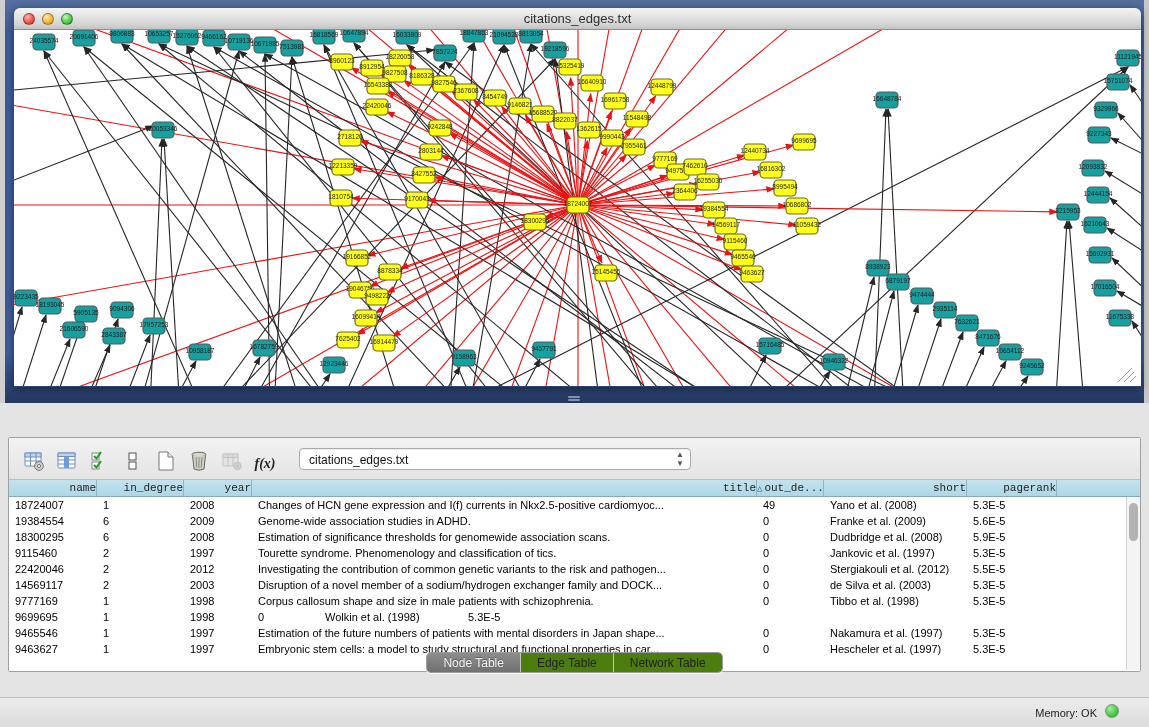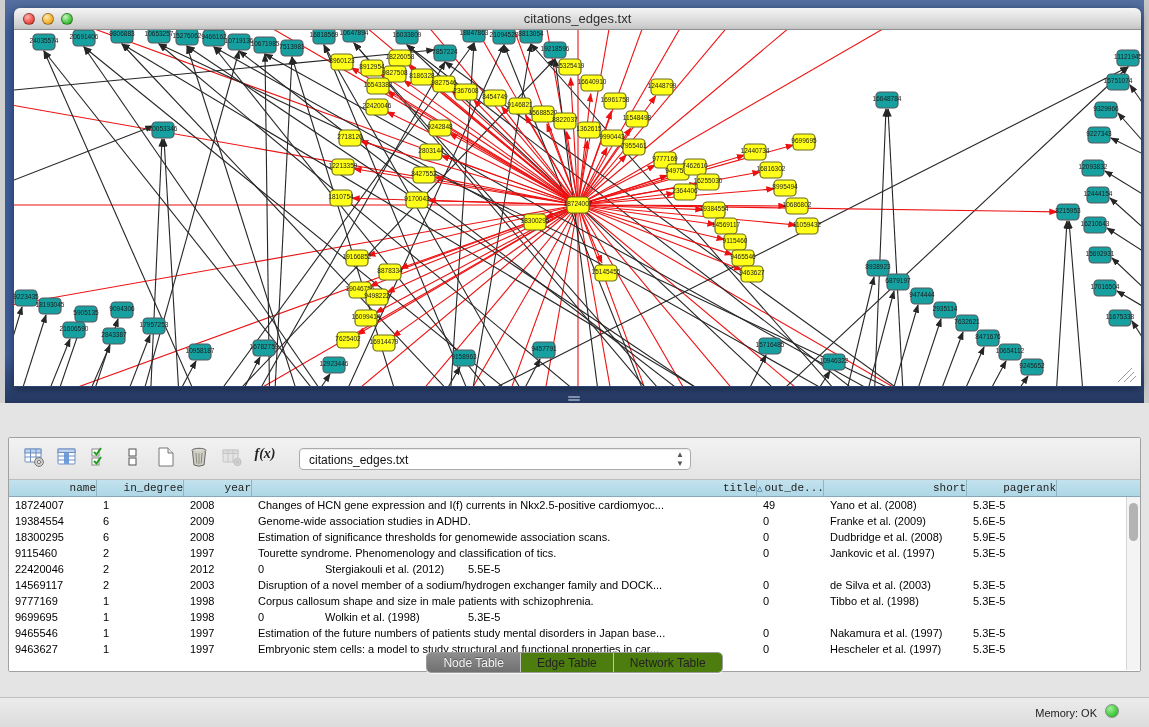--- a/index.html
+++ b/index.html
@@ -35,21 +35,21 @@
   .panel-header .ptitle { position:absolute; left:12px; top:7px; font-size:13px; color:#333; }
   .float-icon { position:absolute; right:40px; top:7px; width:15px; height:14px; }
   .float-icon .sq1 { position:absolute; left:0; top:0; width:9px; height:9px; border:1px solid #9a8a52; }
   .float-icon .sq2 { position:absolute; left:5px; top:5px; width:9px; height:9px; border:1px solid #43527a; background:#f2f2f2; }
   .close-icon { position:absolute; right:14px; top:5px; font-size:15px; font-weight:bold; color:#111; line-height:16px; }
 
   .table-container { position:absolute; left:8px; top:437px; width:1133px; height:235px;
     border:1px solid #a0a0a0; background:#ffffff; border-radius:2px; overflow:hidden; }
   .toolbar { height:42px; background:linear-gradient(180deg,#f2f2f2,#e4e4e4);
     border-bottom:1px solid #bdbdbd; display:flex; align-items:center; padding-left:12px; }
-  .tbtn { width:26px; height:26px; margin-right:7px; display:flex; align-items:flex-start;
+  .tbtn { width:26px; height:26px; margin-right:7px; display:flex; align-items:flex-end;
     justify-content:center; border-radius:3px; }
   .tbtn.disabled { opacity:.45; }
   .fx { font-family:"Liberation Serif", serif; font-style:italic; font-weight:bold;
     font-size:14px; color:#222; }
   .combo { margin-left:14px; width:392px; height:22px; background:#ffffff;
     border:1px solid #ababab; border-radius:4px; position:relative;
     box-shadow:inset 0 1px 1px rgba(0,0,0,.08); }
   .combo .cval { position:absolute; left:9px; top:4px; font-size:12px; color:#111; }
   .combo .steppers { position:absolute; right:6px; top:1px; font-size:8px; color:#555;
     line-height:9px; text-align:center; }
@@ -824,20 +824,21 @@
             <div class="td" style="width: 68px;">1997</div>
             <div class="td" style="width: 505px;">Tourette syndrome. Phenomenology and classification of tics.</div>
             <div class="td" style="width: 67px;">0</div>
             <div class="td" style="width: 143px;">Jankovic et al. (1997)</div>
             <div class="td" style="width: 90px;">5.3E-5</div>
           </div>
           <div class="trow">
             <div class="td" style="width: 88px;">22420046</div>
             <div class="td" style="width: 87px;">2</div>
             <div class="td" style="width: 68px;">2012</div>
+            <div class="td" style="width: 505px;">Investigating the contribution of common genetic variants to the risk and pathogen...</div>
             <div class="td" style="width: 67px;">0</div>
             <div class="td" style="width: 143px;">Stergiakouli et al. (2012)</div>
             <div class="td" style="width: 90px;">5.5E-5</div>
           </div>
           <div class="trow">
             <div class="td" style="width: 88px;">14569117</div>
             <div class="td" style="width: 87px;">2</div>
             <div class="td" style="width: 68px;">2003</div>
             <div class="td" style="width: 505px;">Disruption of a novel member of a sodium/hydrogen exchanger family and DOCK...</div>
             <div class="td" style="width: 67px;">0</div>
@@ -858,21 +859,21 @@
             <div class="td" style="width: 87px;">1</div>
             <div class="td" style="width: 68px;">1998</div>
             <div class="td" style="width: 67px;">0</div>
             <div class="td" style="width: 143px;">Wolkin et al. (1998)</div>
             <div class="td" style="width: 90px;">5.3E-5</div>
           </div>
           <div class="trow">
             <div class="td" style="width: 88px;">9465546</div>
             <div class="td" style="width: 87px;">1</div>
             <div class="td" style="width: 68px;">1997</div>
-            <div class="td" style="width: 505px;">Estimation of the future numbers of patients study mental disorders in Japan base...</div>
+            <div class="td" style="width: 505px;">Estimation of the future numbers of patients with mental disorders in Japan shape...</div>
             <div class="td" style="width: 67px;">0</div>
             <div class="td" style="width: 143px;">Nakamura et al. (1997)</div>
             <div class="td" style="width: 90px;">5.3E-5</div>
           </div>
           <div class="trow">
             <div class="td" style="width: 88px;">9463627</div>
             <div class="td" style="width: 87px;">1</div>
             <div class="td" style="width: 68px;">1997</div>
             <div class="td" style="width: 505px;">Embryonic stem cells: a model to study structural and functional properties in car...</div>
             <div class="td" style="width: 67px;">0</div>

